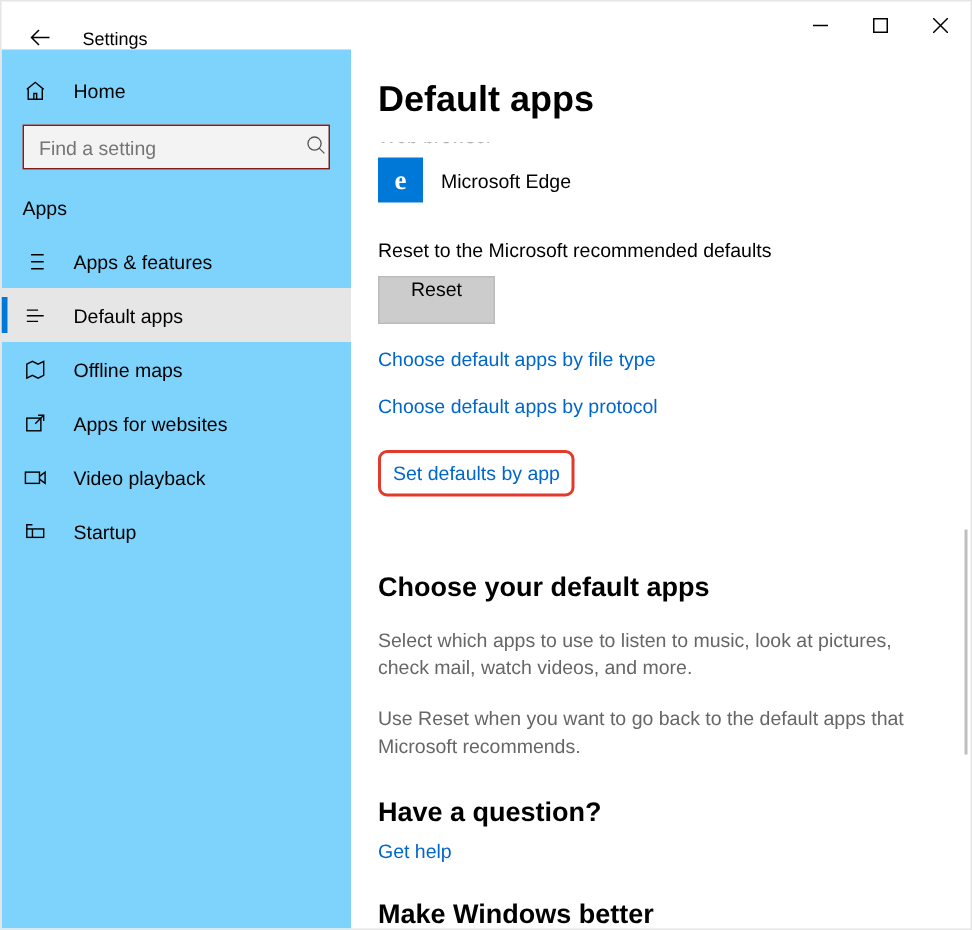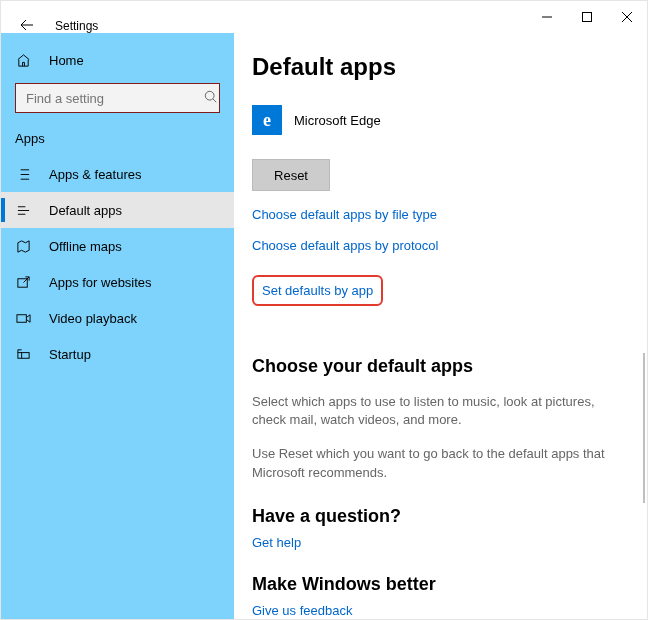--- a/index.html
+++ b/index.html
@@ -24,21 +24,21 @@
 .navitem.active::before{content:"";position:absolute;left:0;top:6px;bottom:6px;width:4px;background:#0078d7}
 .navitem.active{background:#e6e6e6}
 .main{flex:1;padding:20px 20px 0 18px;position:relative;box-sizing:border-box;overflow:hidden}
 h1{font-size:24px;font-weight:600;margin:0 0 14px 0}
 .cutoff{height:6px;overflow:hidden;margin-bottom:2px}
 .cutoff-inner{font-size:13px;color:#666;position:relative;top:-12px}
 .edge-row{display:flex;align-items:center;margin:4px 0 24px 0}
 .edge-icon{width:30px;height:30px;background:#0078d7;display:flex;align-items:center;justify-content:center;margin-right:12px}
 .edge-icon span{color:#fff;font-weight:bold;font-size:18px;font-family:Georgia,serif}
 .section-label{font-size:13px;margin-bottom:10px}
-.reset-btn{background:#ccc;border:1px solid #bbb;width:76px;height:30px;font-size:13px;display:flex;align-items:center;justify-content:center}
+.reset-btn{background:#ccc;border:1px solid #bbb;width:76px;height:30px;font-size:13px;display:flex;justify-content:center}
 .link{color:#0066cc;font-size:13px;margin:16px 0;display:block}
 .link.callout{border:2px solid #e23b2e;border-radius:6px;padding:6px 8px;display:inline-block;margin:6px 0 26px 0}
 h2{font-size:18px;font-weight:600;margin:24px 0 8px 0}
 .para{font-size:13px;color:#666;line-height:1.4;margin:16px 0 12px 0}
 .scroll-ind{position:absolute;right:2px;top:320px;width:2px;height:150px;background:#bfbfbf}
 svg{display:block}
 </style>
 </head>
 <body>
 
@@ -161,31 +161,32 @@
       <div class="cutoff">
           <div class="cutoff-inner">Web browser</div>
         </div>
       <div class="edge-row">
         <div class="edge-icon">
             <span>e</span>
           </div>
         <span>Microsoft Edge</span>
       </div>
 
+      <div class="section-label">Reset to the Microsoft recommended defaults</div>
       <div class="reset-btn">
           <span>Reset</span>
         </div>
 
       <a class="link">Choose default apps by file type</a>
       <a class="link" style="margin-top:0">Choose default apps by protocol</a>
       <a class="link callout">Set defaults by app</a>
 
       <h2>Choose your default apps</h2>
       <p class="para">Select which apps to use to listen to music, look at pictures, check mail, watch videos, and more.</p>
-      <p class="para">Use Reset which you want to go back to the default apps that Microsoft recommends.</p>
+      <p class="para">Use Reset when you want to go back to the default apps that Microsoft recommends.</p>
 
       <h2>Have a question?</h2>
       <a class="link" style="margin:4px 0 10px 0">Get help</a>
 
       <h2>Make Windows better</h2>
       <a class="link" style="margin:4px 0">Give us feedback</a>
 
       <div class="scroll-ind"></div>
     </div>
   </div>

